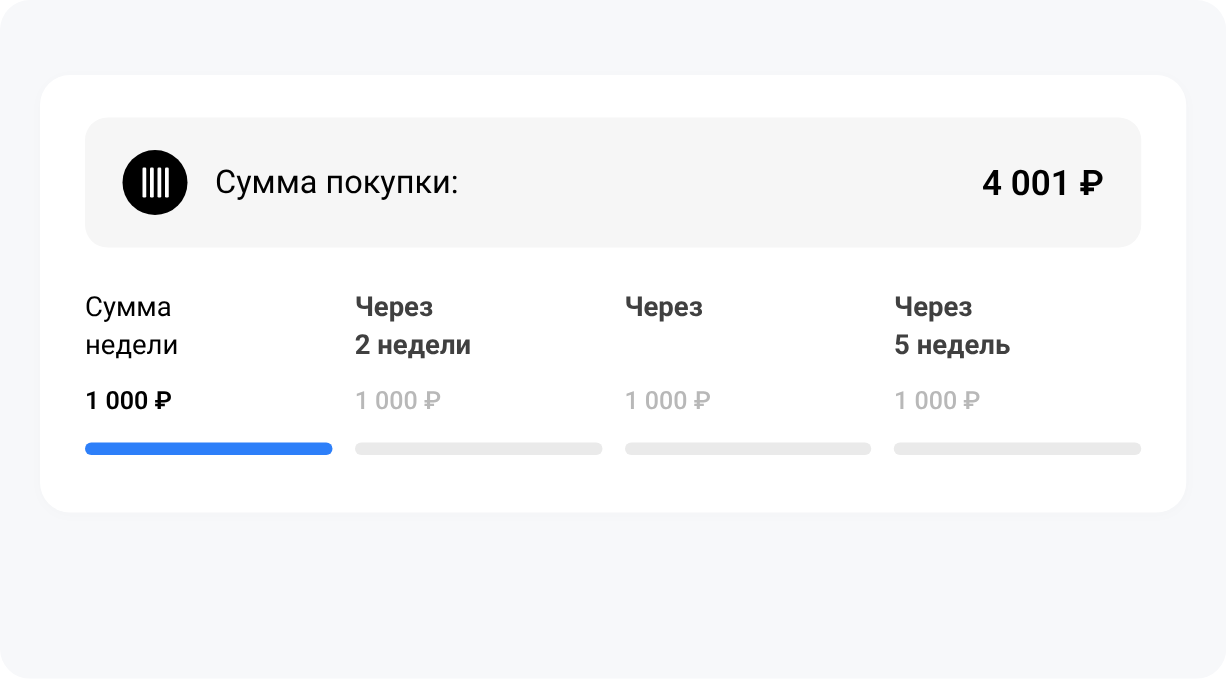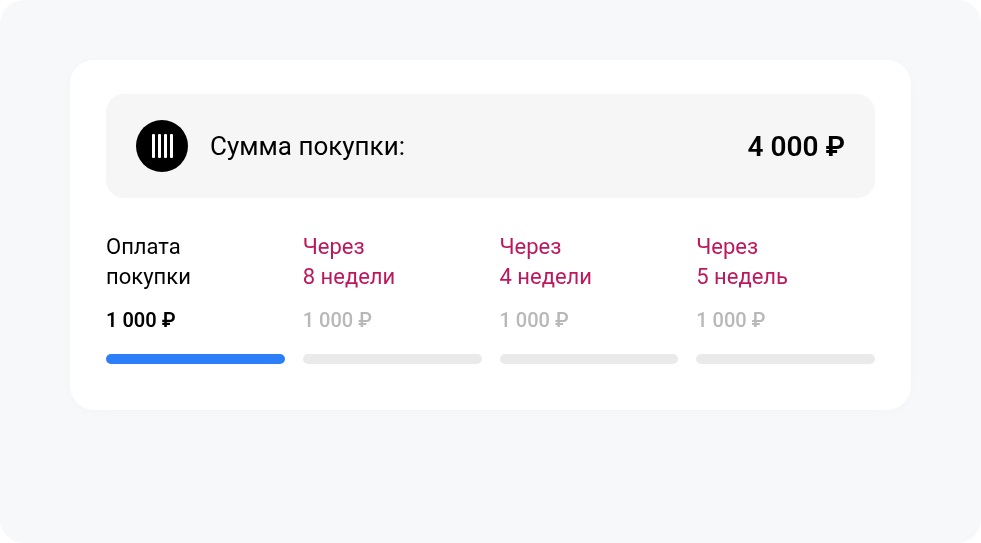--- a/index.html
+++ b/index.html
@@ -14,21 +14,21 @@
       justify-content: center;
       align-items: flex-start;
       min-height: 543px;
       width: 981px;
     }
     .outer-container {
       width: 981px;
       height: 543px;
       background: #f7f8fa;
       border-radius: 24px;
-      padding: 60px 70px;
+      padding: 60px 32px;
       display: flex;
       align-items: flex-start;
       justify-content: center;
     }
     .card {
       width: 100%;
       background: #ffffff;
       border-radius: 24px;
       padding: 34px 36px 46px 36px;
       box-shadow: 0 2px 12px rgba(0,0,0,0.02);
@@ -95,22 +95,22 @@
     }
     .installment.active .installment-label {
       color: #000000;
       font-weight: 400;
     }
     .installment.active .installment-amount {
       color: #000000;
       font-weight: 600;
     }
     .installment.inactive .installment-label {
-      color: #be185d;
-      font-weight: 400;
+      color: #404040;
+      font-weight: 700;
     }
     .installment.inactive .installment-amount {
       color: #b8b8b8;
       font-weight: 500;
     }
     .progress-bar {
       height: 10px;
       border-radius: 6px;
       width: 100%;
     }
@@ -130,47 +130,46 @@
     <div class="summary-row">
       <div class="summary-left">
         <div class="logo-circle">
           <span class="logo-bar"></span>
           <span class="logo-bar"></span>
           <span class="logo-bar"></span>
           <span class="logo-bar"></span>
         </div>
         <span class="summary-label">Сумма покупки:</span>
       </div>
-      <span class="summary-amount">4 000 ₽</span>
+      <span class="summary-amount">4 001 ₽</span>
     </div>
 
     <div class="installments">
 
       <div class="installment active">
         <div class="installment-label">
-          <span>Оплата</span><br>
-          <span>покупки</span>
+          <span>Сумма</span><br>
+          <span>недели</span>
         </div>
         <div class="installment-amount">1 000 ₽</div>
         <div class="progress-bar active"></div>
       </div>
 
       <div class="installment inactive">
         <div class="installment-label">
           <span>Через</span><br>
-          <span>8 недели</span>
+          <span>2 недели</span>
         </div>
         <div class="installment-amount">1 000 ₽</div>
         <div class="progress-bar inactive"></div>
       </div>
 
       <div class="installment inactive">
         <div class="installment-label">
           <span>Через</span><br>
-          <span>4 недели</span>
         </div>
         <div class="installment-amount">1 000 ₽</div>
         <div class="progress-bar inactive"></div>
       </div>
 
       <div class="installment inactive">
         <div class="installment-label">
           <span>Через</span><br>
           <span>5 недель</span>
         </div>

